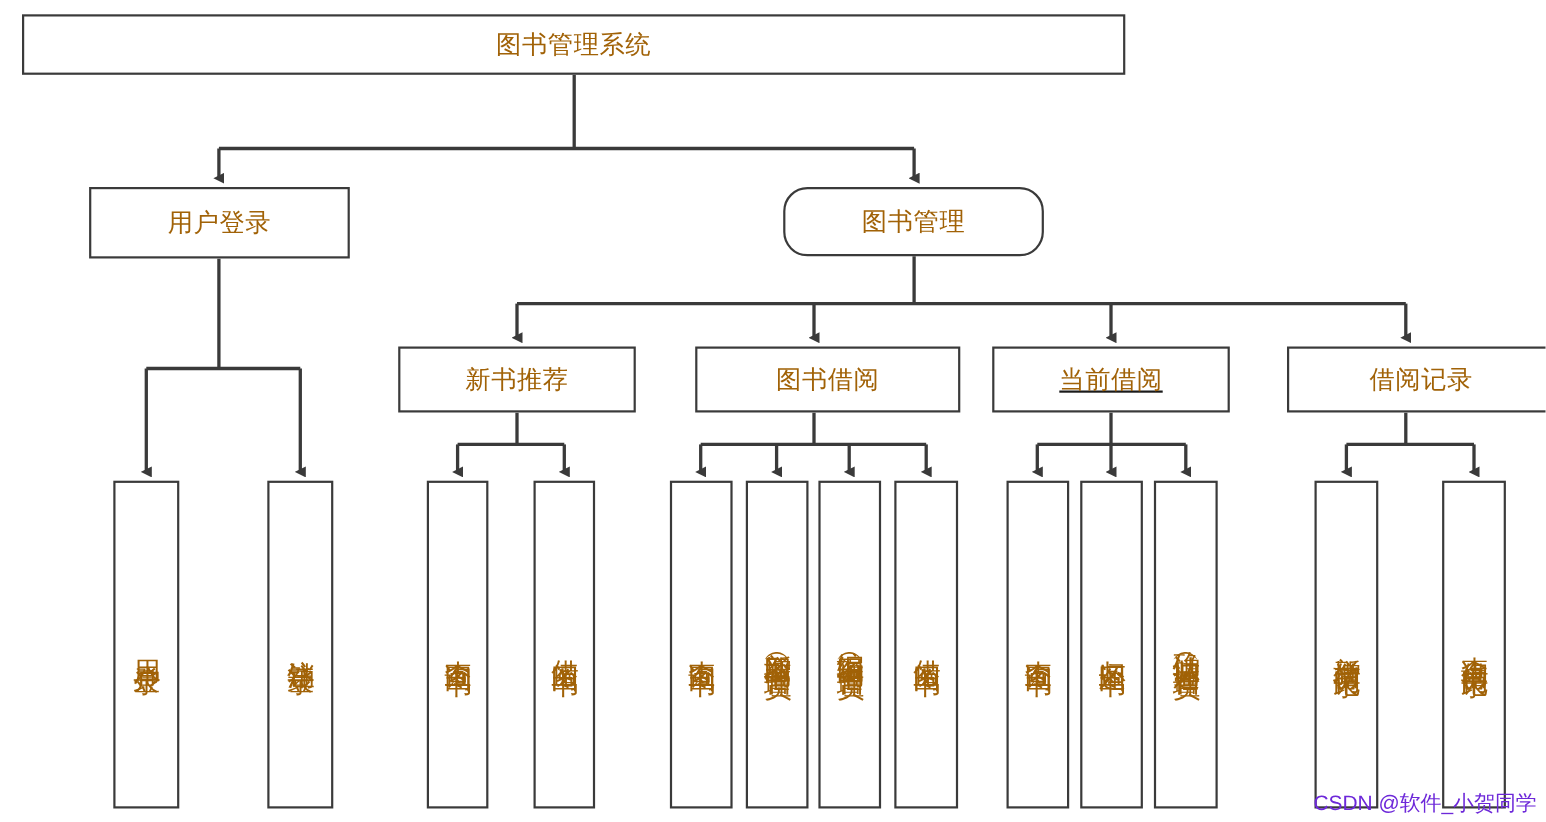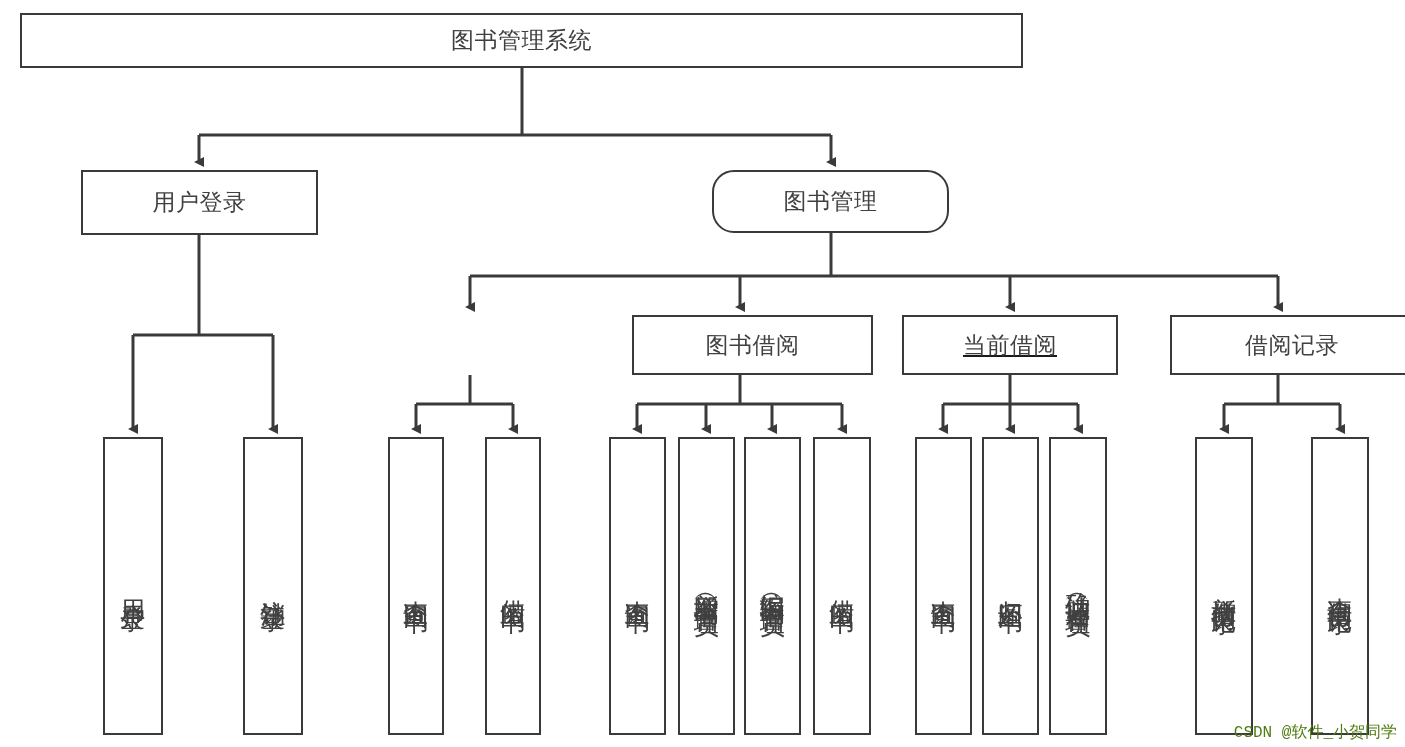--- a/index.html
+++ b/index.html
@@ -31,21 +31,21 @@
     box-sizing: border-box;
     border: 2px solid #3a3a3a;
     background: #ffffff;
     display: flex;
     align-items: center;
     justify-content: center;
     color: #1a1a1a;
   }
   .node-label {
     font-family: "Liberation Sans", "DejaVu Sans", sans-serif;
-    color: #404040;
+    color: #a16207;
     letter-spacing: 0.5px;
     line-height: 1.15;
     white-space: nowrap;
   }
   .horiz .node-label {
     font-size: 23px;
   }
   .vert {
     writing-mode: vertical-rl;
     text-orientation: upright;
@@ -54,23 +54,23 @@
     writing-mode: vertical-rl;
     text-orientation: upright;
     font-size: 25px;
     letter-spacing: 3px;
     line-height: 1.05;
   }
   .watermark {
     position: absolute;
     right: 8px;
     bottom: 4px;
-    font-size: 16px;
-    color: #4d7c0f;
-    font-family: Liberation Mono, monospace;
+    font-size: 19px;
+    color: #6d28d9;
+    font-family: Liberation Sans, sans-serif;
     white-space: nowrap;
     pointer-events: none;
   }
 </style>
 </head>
 <body>
 
 <div id="diagram-root">
 
   <svg id="diagram-svg" viewBox="0 0 1405 747" xmlns="http://www.w3.org/2000/svg">
@@ -127,20 +127,23 @@
     <span class="node-label">图书管理系统</span>
   </div>
 
   <div class="node-box horiz" style="left:81px; top:170px; width:237px; height:65px;">
     <span class="node-label">用户登录</span>
   </div>
   <div class="node-box horiz" style="left:712px; top:170px; width:237px; height:63px;border-radius:22px;">
     <span class="node-label">图书管理</span>
   </div>
 
+  <div class="node-box horiz" style="left:362px; top:315px; width:216px; height:60px;">
+    <span class="node-label">新书推荐</span>
+  </div>
   <div class="node-box horiz" style="left:632px; top:315px; width:241px; height:60px;">
     <span class="node-label">图书借阅</span>
   </div>
   <div class="node-box horiz" style="left:902px; top:315px; width:216px; height:60px;text-decoration:underline;">
     <span class="node-label">当前借阅</span>
   </div>
   <div class="node-box horiz" style="left:1170px; top:315px; width:244px; height:60px;">
     <span class="node-label">借阅记录</span>
   </div>
 

